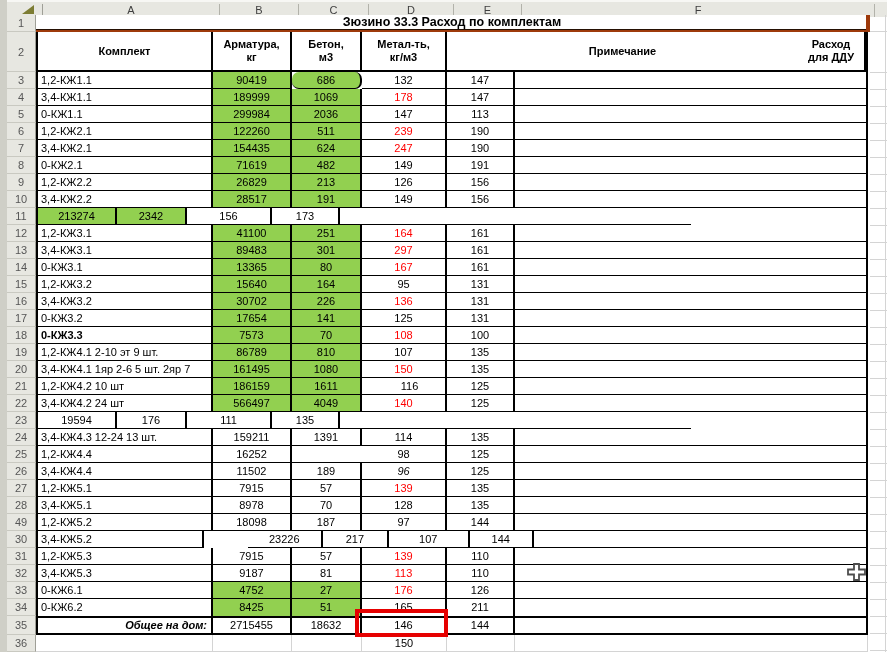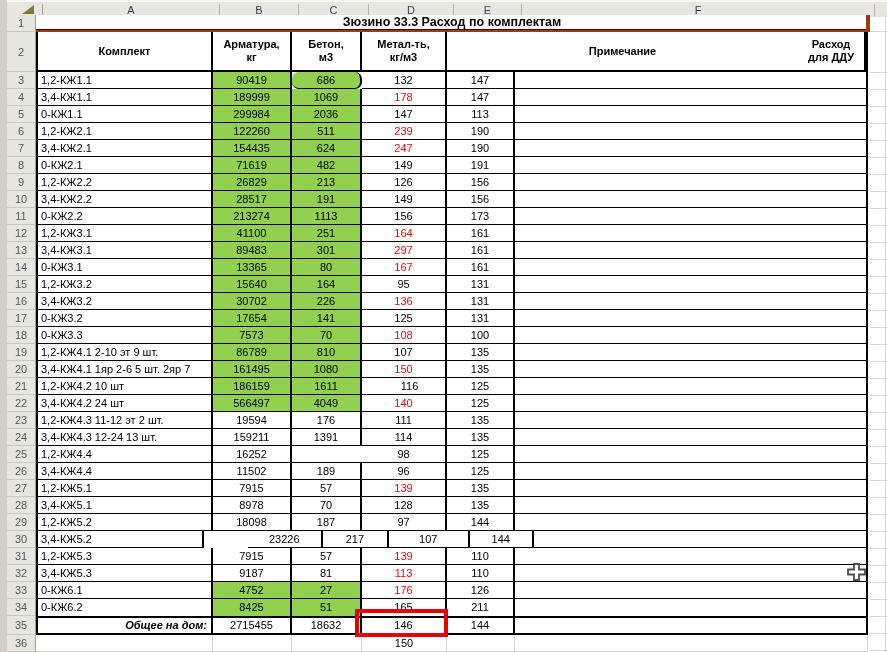--- a/index.html
+++ b/index.html
@@ -98,21 +98,21 @@
       <div class="rowcell" style="height: 17px;">19</div>
       <div class="rowcell" style="height: 17px;">20</div>
       <div class="rowcell" style="height: 17px;">21</div>
       <div class="rowcell" style="height: 17px;">22</div>
       <div class="rowcell" style="height: 17px;">23</div>
       <div class="rowcell" style="height: 17px;">24</div>
       <div class="rowcell" style="height: 17px;">25</div>
       <div class="rowcell" style="height: 17px;">26</div>
       <div class="rowcell" style="height: 17px;">27</div>
       <div class="rowcell" style="height: 17px;">28</div>
-      <div class="rowcell" style="height: 17px;">29</div>
+      <div class="rowcell" style="height: 17px;">49</div>
       <div class="rowcell" style="height: 17px;">30</div>
       <div class="rowcell" style="height: 17px;">31</div>
       <div class="rowcell" style="height: 17px;">32</div>
       <div class="rowcell" style="height: 17px;">33</div>
       <div class="rowcell" style="height: 17px;">34</div>
       <div class="rowcell" style="height: 19px;">35</div>
       <div class="rowcell" style="height: 17px;">36</div>
     </div>
 
   <div class="title-row">Зюзино 33.3 Расход по комплектам</div>
@@ -191,23 +191,22 @@
         </div>
         <div class="tr">
           <div class="td name" style="width: 175px;">3,4-КЖ2.2</div>
           <div class="td num" style="width: 79px; background: rgb(146, 208, 80);">28517</div>
           <div class="td num" style="width: 70px; background: rgb(146, 208, 80);">191</div>
           <div class="td num" style="width: 85px;">149</div>
           <div class="td num" style="width: 68px;">156</div>
           <div class="td col-f" style="width: 351px;"></div>
         </div>
         <div class="tr">
-          <div class="td name" style="width: 175px;">0-КЖ2.2</div>
           <div class="td num" style="width: 79px; background: rgb(146, 208, 80);">213274</div>
-          <div class="td num" style="width: 70px; background: rgb(146, 208, 80);">1113</div>
+          <div class="td num" style="width: 70px; background: rgb(146, 208, 80);">2342</div>
           <div class="td num" style="width: 85px;">156</div>
           <div class="td num" style="width: 68px;">173</div>
           <div class="td col-f" style="width: 351px;"></div>
         </div>
         <div class="tr">
           <div class="td name" style="width: 175px;">1,2-КЖ3.1</div>
           <div class="td num" style="width: 79px; background: rgb(146, 208, 80);">41100</div>
           <div class="td num" style="width: 70px; background: rgb(146, 208, 80);">251</div>
           <div class="td num" style="width: 85px; color: rgb(255, 0, 0);">164</div>
           <div class="td num" style="width: 68px;">161</div>
@@ -247,21 +246,21 @@
         </div>
         <div class="tr">
           <div class="td name" style="width: 175px;">0-КЖ3.2</div>
           <div class="td num" style="width: 79px; background: rgb(146, 208, 80);">17654</div>
           <div class="td num" style="width: 70px; background: rgb(146, 208, 80);">141</div>
           <div class="td num" style="width: 85px;">125</div>
           <div class="td num" style="width: 68px;">131</div>
           <div class="td col-f" style="width: 351px;"></div>
         </div>
         <div class="tr">
-          <div class="td name" style="width: 175px;">0-КЖ3.3</div>
+          <div class="td name" style="width: 175px; font-weight: bold;">0-КЖ3.3</div>
           <div class="td num" style="width: 79px; background: rgb(146, 208, 80);">7573</div>
           <div class="td num" style="width: 70px; background: rgb(146, 208, 80);">70</div>
           <div class="td num" style="width: 85px; color: rgb(255, 0, 0);">108</div>
           <div class="td num" style="width: 68px;">100</div>
           <div class="td col-f" style="width: 351px;"></div>
         </div>
         <div class="tr">
           <div class="td name" style="width: 175px;">1,2-КЖ4.1 2-10 эт 9 шт.</div>
           <div class="td num" style="width: 79px; background: rgb(146, 208, 80);">86789</div>
           <div class="td num" style="width: 70px; background: rgb(146, 208, 80);">810</div>
@@ -287,21 +286,20 @@
         </div>
         <div class="tr">
           <div class="td name" style="width: 175px;">3,4-КЖ4.2 24 шт</div>
           <div class="td num" style="width: 79px; background: rgb(146, 208, 80);">566497</div>
           <div class="td num" style="width: 70px; background: rgb(146, 208, 80);">4049</div>
           <div class="td num" style="width: 85px; color: rgb(255, 0, 0);">140</div>
           <div class="td num" style="width: 68px;">125</div>
           <div class="td col-f" style="width: 351px;"></div>
         </div>
         <div class="tr">
-          <div class="td name" style="width: 175px;">1,2-КЖ4.3 11-12 эт 2 шт.</div>
           <div class="td num" style="width: 79px;">19594</div>
           <div class="td num" style="width: 70px;">176</div>
           <div class="td num" style="width: 85px;">111</div>
           <div class="td num" style="width: 68px;">135</div>
           <div class="td col-f" style="width: 351px;"></div>
         </div>
         <div class="tr">
           <div class="td name" style="width: 175px;">3,4-КЖ4.3 12-24 13 шт.</div>
           <div class="td num" style="width: 79px;">159211</div>
           <div class="td num" style="width: 70px;">1391</div>
@@ -314,21 +312,21 @@
           <div class="td num" style="width: 79px;">16252</div>
           <div class="td num" style="width: 70px; margin-top: 16px;">166</div>
           <div class="td num" style="width: 85px;">98</div>
           <div class="td num" style="width: 68px;">125</div>
           <div class="td col-f" style="width: 351px;"></div>
         </div>
         <div class="tr">
           <div class="td name" style="width: 175px;">3,4-КЖ4.4</div>
           <div class="td num" style="width: 79px;">11502</div>
           <div class="td num" style="width: 70px;">189</div>
-          <div class="td num" style="width: 85px;">96</div>
+          <div class="td num" style="width: 85px; font-style: italic;">96</div>
           <div class="td num" style="width: 68px;">125</div>
           <div class="td col-f" style="width: 351px;"></div>
         </div>
         <div class="tr">
           <div class="td name" style="width: 175px;">1,2-КЖ5.1</div>
           <div class="td num" style="width: 79px;">7915</div>
           <div class="td num" style="width: 70px;">57</div>
           <div class="td num" style="width: 85px; color: rgb(255, 0, 0);">139</div>
           <div class="td num" style="width: 68px;">135</div>
           <div class="td col-f" style="width: 351px;"></div>

